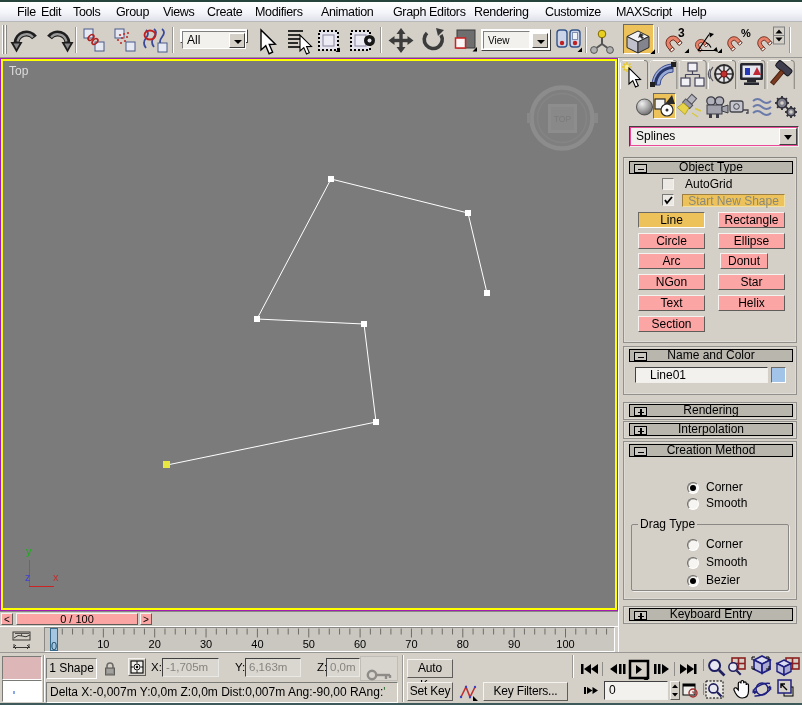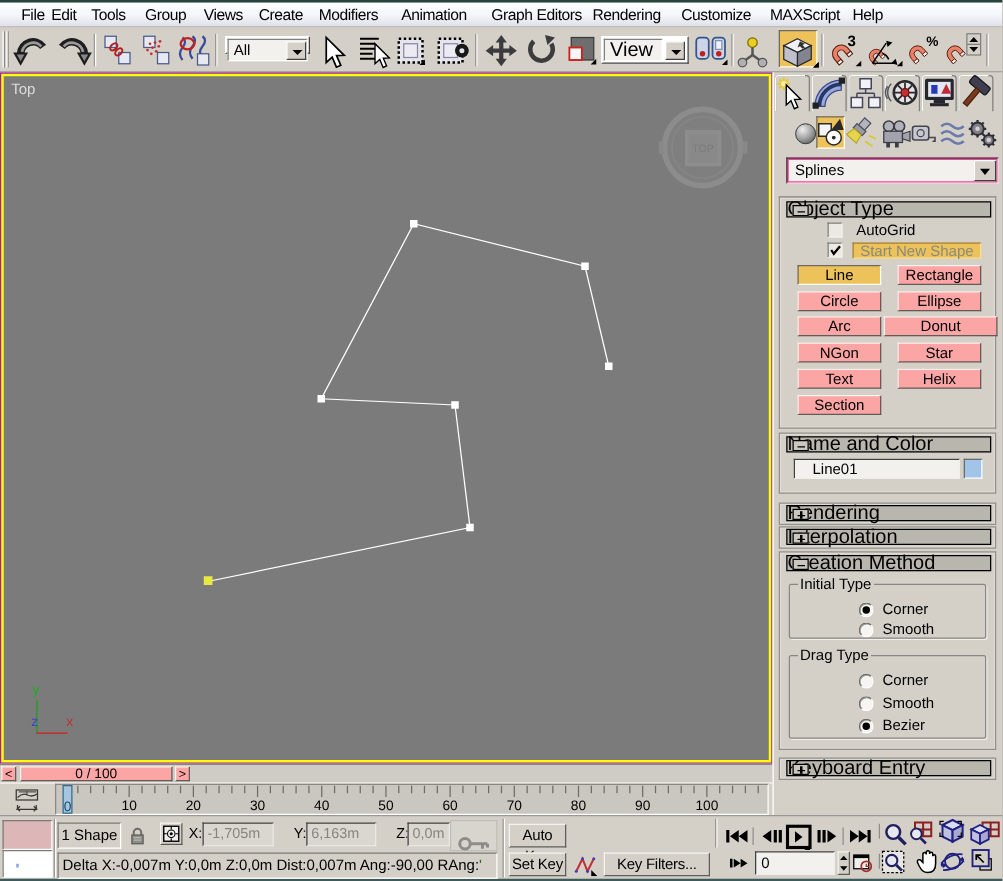--- a/index.html
+++ b/index.html
@@ -1,18 +1,18 @@
 <!DOCTYPE html>
 <html><head><meta charset="utf-8"><style>
 *{margin:0;padding:0;box-sizing:border-box}
 html,body{width:802px;height:705px;overflow:hidden;background:#d4d0c8;font-family:"Liberation Sans",sans-serif;position:relative}
 .ab{position:absolute}
 .sunk{border:1px solid;border-color:#7a7a76 #f2f1ee #f2f1ee #7a7a76;background:#d4d0c8}
 .field{border:1px solid;border-color:#404040 #e8e8e4 #e8e8e4 #404040;background:#dad7d0}
-.hdr{background:#b9b6ae;border:1px solid #000;color:#000;font-size:16px;text-align:left;line-height:11px}
+.hdr{background:#b9b6ae;border:1px solid #000;color:#000;font-size:12px;text-align:center;line-height:11px}
 .btn{border:1px solid;border-color:#f4f3f0 #5f5d59 #5f5d59 #f4f3f0;background:#fca5a5;font-size:12px;color:#000;text-align:center}
 .vsep{width:2px;border-left:1px solid #9a9894;border-right:1px solid #fff}
 .rad{width:12px;height:12px;border-radius:50%;background:#f6f5f2;border:1px solid;border-color:#6e6c68 #fff #fff #6e6c68;box-shadow:inset 0.5px 0.5px 0 #9a9894}
 .radon{width:6px;height:6px;border-radius:50%;background:#000}
 .mbox{position:absolute;left:4px;top:2px;width:13px;height:9px;border:1px solid #000;background:#cac7c0}
 .mh{position:absolute;left:3px;top:3.5px;width:6px;height:1.2px;background:#000}
 .mv{position:absolute;left:5.4px;top:1.1px;width:1.2px;height:6px;background:#000}
 .pbtn{position:absolute;font-size:12px;letter-spacing:-0.2px;color:#000;text-align:center;border:1px solid;border-color:#f4f3f0 #5f5d59 #5f5d59 #f4f3f0;background:#d4d0c8}
 </style></head><body>
 
@@ -173,21 +173,21 @@
     </svg>
 
 <div class="ab" style="left:180px;top:7px;width:68px;height:14px;border:1px solid;border-color:#fff #404040 #404040 #fff;background:#fff">
  <div class="ab" style="left:1px;top:1px;width:64px;height:18px;border:1px solid;border-color:#808080 #fff #fff #808080;background:#f2f1ee;font-size:12px;padding-left:4px;line-height:17px">All</div>
  <div class="ab" style="right:2px;top:3px;width:16px;height:15px;border:1px solid;border-color:#fff #404040 #404040 #fff;background:#d4d0c8">
   <div class="ab" style="left:4px;top:6px;width:0;height:0;border:4px solid transparent;border-top:4px solid #000"></div>
       </div>
 </div>
 
 <div class="ab" style="left:481px;top:7px;width:70px;height:22px;border:1px solid;border-color:#fff #404040 #404040 #fff;background:#fff">
- <div class="ab" style="left:1px;top:1px;width:47px;height:18px;border:1px solid;border-color:#808080 #fff #fff #808080;background:#f2f1ee;font-size:16px;padding-left:4px;line-height:17px">View</div>
+ <div class="ab" style="left:1px;top:1px;width:47px;height:18px;border:1px solid;border-color:#808080 #fff #fff #808080;background:#f2f1ee;font-size:10px;padding-left:4px;line-height:17px">View</div>
  <div class="ab" style="right:2px;top:3px;width:16px;height:15px;border:1px solid;border-color:#fff #404040 #404040 #fff;background:#d4d0c8">
   <div class="ab" style="left:4px;top:6px;width:0;height:0;border:4px solid transparent;border-top:4px solid #000"></div>
       </div>
 </div>
 
 <div class="ab" style="left:623px;top:2px;width:31px;height:30px;border:1px solid;border-color:#6c6a66 #fff #fff #6c6a66;background:#edc25b"></div>
 </div>
 
 <div class="ab" style="left:0;top:58px;width:618px;height:553px;background:#a21caf">
  <div class="ab" style="left:1px;top:1px;width:616px;height:551px;background:#ffff00">
@@ -557,21 +557,21 @@
 <div class="ab sunk" style="left:43px;top:136px;width:12px;height:12px;background:#ece9e4"></div>
 <svg class="ab" style="left:44px;top:137px" width="11" height="11">
       <path d="M2 5 L4 8 L9 2" stroke="#000" stroke-width="1.8" fill="none"></path>
     </svg>
 <div class="ab" style="left:63px;top:136px;width:103px;height:13px;background:#edc25b;border:1px solid;border-color:#a08040 #f2e0a0 #f2e0a0 #a08040;color:#8a8a7a;font-size:12px;text-align:center;line-height:12px">Start New Shape</div>
 <div class="ab" style="left:19px;top:154px;width:67px;height:16px;border:1px solid;border-color:#6c6a66 #fff #fff #6c6a66;background:#edc25b;font-size:12px;text-align:center;line-height:15px">Line</div>
 <div class="ab btn" style="left:99px;top:154px;width:67px;height:16px;line-height:15px">Rectangle</div>
 <div class="ab btn" style="left:19px;top:175px;width:67px;height:16px;line-height:15px">Circle</div>
 <div class="ab btn" style="left:99px;top:175px;width:67px;height:16px;line-height:15px">Ellipse</div>
 <div class="ab btn" style="left:19px;top:195px;width:67px;height:16px;line-height:15px">Arc</div>
-<div class="ab btn" style="left:88px;top:195px;width:91px;height:16px;line-height:15px">Donut</div>
+<div class="ab btn" style="left:101px;top:195px;width:48px;height:16px;line-height:15px">Donut</div>
 <div class="ab btn" style="left:19px;top:216px;width:67px;height:16px;line-height:15px">NGon</div>
 <div class="ab btn" style="left:99px;top:216px;width:67px;height:16px;line-height:15px">Star</div>
 <div class="ab btn" style="left:19px;top:237px;width:67px;height:16px;line-height:15px">Text</div>
 <div class="ab btn" style="left:99px;top:237px;width:67px;height:16px;line-height:15px">Helix</div>
 <div class="ab btn" style="left:19px;top:258px;width:67px;height:16px;line-height:15px">Section</div>
 
 <div class="ab" style="left:4px;top:288px;width:174px;height:49px;border:1px solid #92908c;box-shadow:inset 0 0 0 1px #dedbd5"></div>
 <div class="ab hdr" style="left:10px;top:291px;width:164px;height:13px">Name and Color
  <div class="mbox">
         <i class="mh"></i>
@@ -591,23 +591,20 @@
  <div class="mbox">
         <i class="mh"></i>
         <i class="mv"></i>
       </div></div>
 
 <div class="ab" style="left:4px;top:383px;width:174px;height:159px;border:1px solid #92908c;box-shadow:inset 0 0 0 1px #dedbd5"></div>
 <div class="ab hdr" style="left:10px;top:386px;width:164px;height:13px">Creation Method
  <div class="mbox">
         <i class="mh"></i>
       </div></div>
-<fieldset class="ab" style="left:12px;top:402px;width:158px;height:51px;border:1px solid #8a8884;border-radius:2px;box-shadow:1px 1px 0 #f0efec">
-<legend style="font-size:12px;color:#000;margin-left:6px;padding:0 2px">Initial Type</legend>
-    </fieldset>
 <div class="ab rad" style="left:68px;top:424px"></div>
     <div class="ab radon" style="left:71px;top:427px"></div>
 <div class="ab" style="left:87px;top:422px;font-size:12px">Corner</div>
 <div class="ab rad" style="left:68px;top:440px"></div>
 <div class="ab" style="left:87px;top:438px;font-size:12px">Smooth</div>
 <fieldset class="ab" style="left:12px;top:459px;width:158px;height:74px;border:1px solid #8a8884;border-radius:2px;box-shadow:1px 1px 0 #f0efec">
 <legend style="font-size:12px;color:#000;margin-left:6px;padding:0 2px">Drag Type</legend>
     </fieldset>
 <div class="ab rad" style="left:68px;top:481px"></div>
 <div class="ab" style="left:87px;top:479px;font-size:12px">Corner</div>

